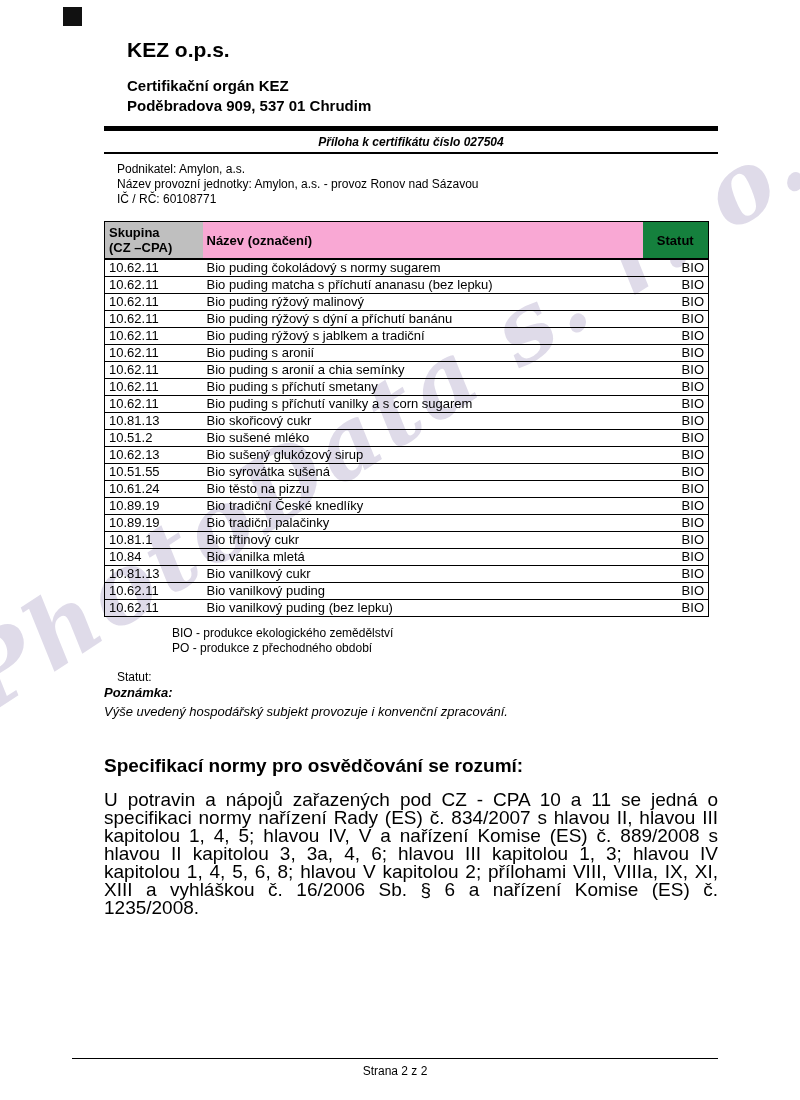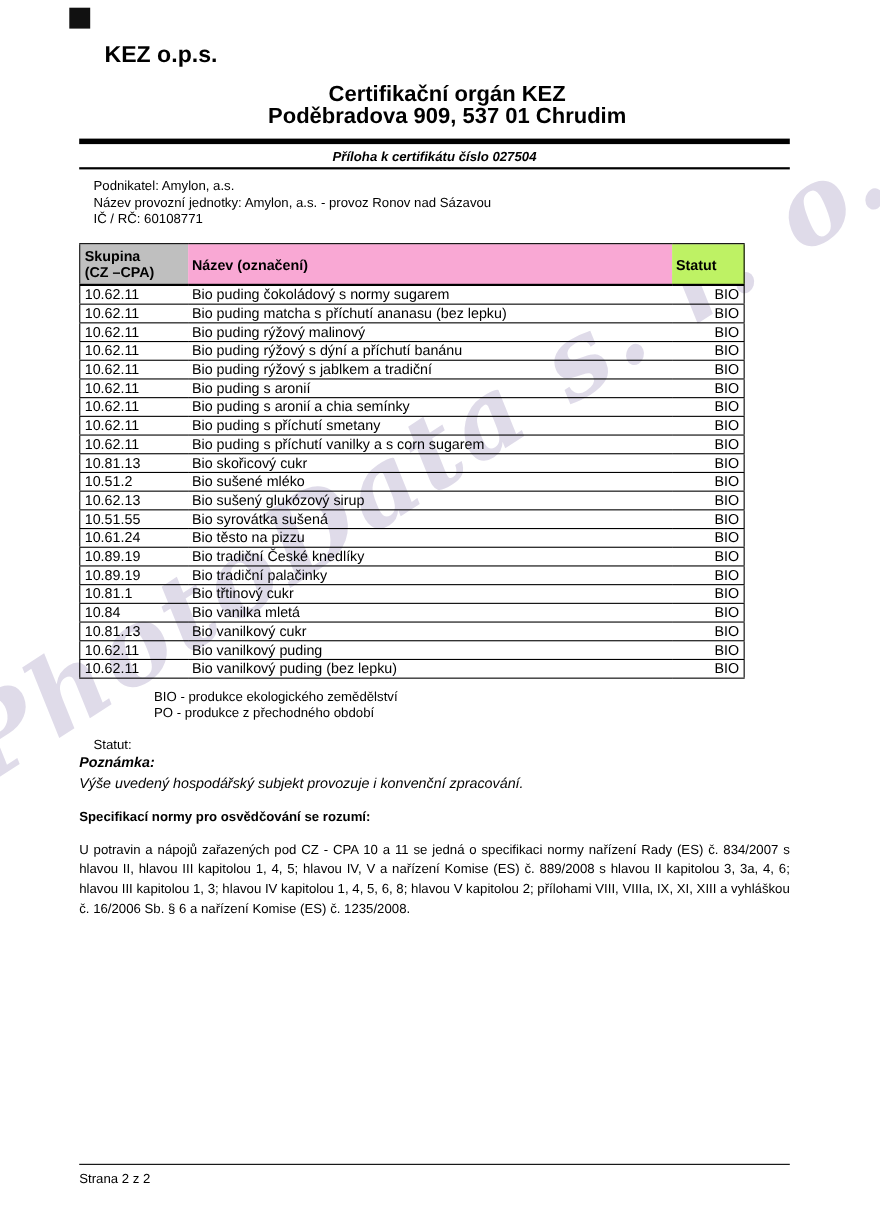--- a/index.html
+++ b/index.html
@@ -8,25 +8,25 @@
     width: 800px; height: 1100px;
     font-family: "Liberation Sans", sans-serif;
     color: #000;
     position: relative;
     overflow: hidden;
   }
   .corner-mark {
     position: absolute; left: 63px; top: 7px;
     width: 19px; height: 19px; background: #111;
   }
-  .page { position: relative; padding: 38px 82px 0 72px; }
+  .page { position: relative; padding: 38px 82px 0 104px; }
 
   .org-block { padding-left: 23px; }
   .org-name { font-size: 21px; font-weight: bold; margin-bottom: 14px; }
-  .org-sub  { font-size: 20px; font-weight: bold; line-height: 20px; text-align: center; }
+  .org-sub  { font-size: 15px; font-weight: bold; line-height: 20px; }
 
   .rule-thick { height: 5px; background: #000; margin-top: 10px; }
   .doc-title {
     text-align: center; font-weight: bold; font-style: italic;
     font-size: 12px; padding: 4px 0 3px 0;
   }
   .rule-thin { height: 2px; background: #000; }
 
   .info-block { padding-left: 13px; margin-top: 8px; font-size: 12px; line-height: 15px; }
 
@@ -50,27 +50,27 @@
   td.cell-name { padding-left: 8px; }
   td.cell-status { text-align: right; }
 
   .legend { display: flex; margin-top: 9px; padding-left: 13px; font-size: 12px; line-height: 15px; }
   .legend-label { width: 55px; margin-top: 44px; }
   .legend-lines span { display: block; }
 
   .note-block { font-size: 13px; font-style: italic; }
   .note-heading { font-weight: bold; margin-bottom: 4px; }
 
-  .spec-block { margin-top: 16px; font-size: 12px; }
+  .spec-block { margin-top: 36px; font-size: 19px; }
   .spec-heading { font-weight: bold; text-decoration: none; margin-bottom: 14px; }
   .spec-text { text-align: justify; line-height: 18px; }
 
   .footer {
     position: absolute; left: 72px; right: 82px; top: 1058px;
-    border-top: 1px solid #000; text-align: left;
+    border-top: 1px solid #000; text-align: center;
     font-size: 12px; padding-top: 5px;
   }
 
   .watermark {
     position: absolute; left: -60px; top: 640px;
     width: 900px;
     font-family: "DejaVu Serif", serif;
     font-style: italic; font-weight: bold;
     font-size: 95px;
     color: rgba(140, 125, 175, 0.28);
@@ -107,21 +107,21 @@
   </div>
 
   <table class="products">
     <thead>
       <tr>
         <th class="col-group" style="background: rgb(191, 191, 191);">
           <span>Skupina</span><br>
           <span>(CZ –CPA)</span>
         </th>
         <th class="col-name" style="background: #f9a8d4;">Název (označení)</th>
-        <th class="col-status" style="background: #bef264;">Statut</th>
+        <th class="col-status" style="background: #15803d; text-align: center;">Statut</th>
       </tr>
     </thead>
     <tbody>
     <tr>
       <td class="cell-group">10.62.11</td>
       <td class="cell-name">Bio puding čokoládový s normy sugarem</td>
       <td class="cell-status">BIO</td>
     </tr>
 
     <tr>

